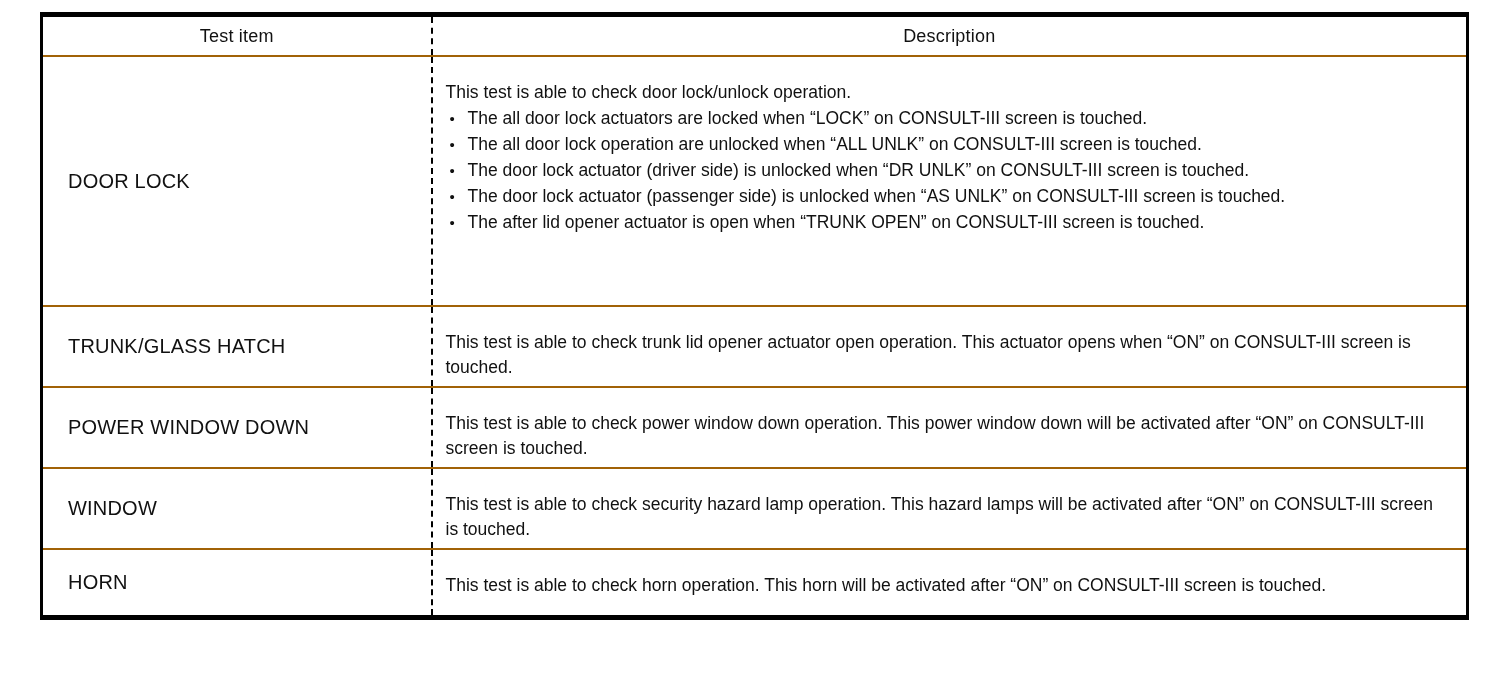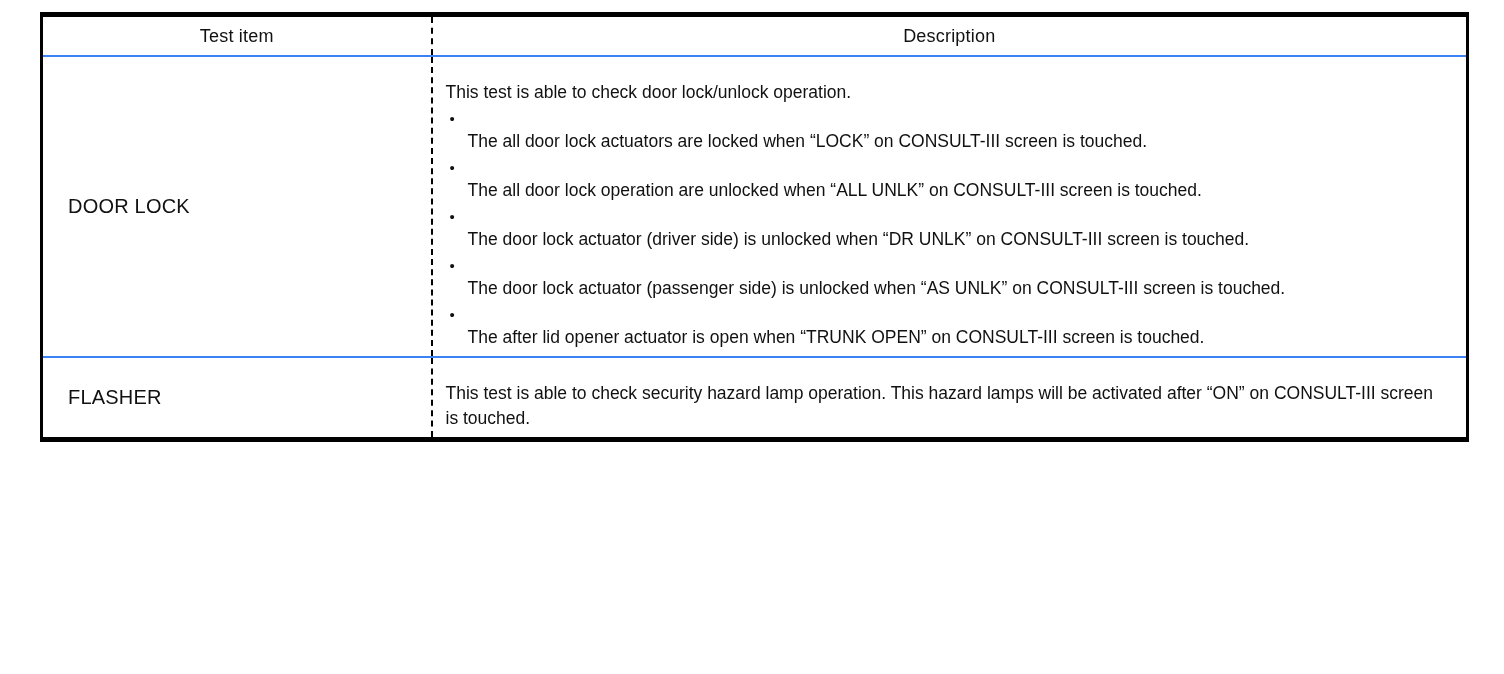--- a/index.html
+++ b/index.html
@@ -27,21 +27,21 @@
     border-collapse: collapse;
     table-layout: fixed;
     border-top: 5px solid #000;
     border-bottom: 5px solid #000;
     border-left: 3px solid #000;
     border-right: 3px solid #000;
   }
   col.c-item { width: 390px; }
   col.c-desc { width: 1036px; }
   th, td {
-    border-top: 2px solid #3b82f6;
+    border-top: 2px solid #a16207;
     padding: 0;
   }
   
   th.col-desc, td.cell-desc {
     border-left: 2px dashed #000;
   }
   th {
     height: 38px;
     font-weight: normal;
     font-size: 18px;
@@ -79,21 +79,20 @@
   }
   ul.bullets .dot {
     flex: 0 0 auto;
     width: 22px;
     padding-left: 4px;
     box-sizing: border-box;
     font-size: 15px;
   }
   ul.bullets .btext {
     flex: 1 1 auto;
-    margin-top: 23px;
   }
 </style>
 </head>
 <body>
 
 <div class="page">
   <table class="spec-table">
     <colgroup>
         <col class="c-item">
         <col class="c-desc">
@@ -126,21 +125,39 @@
                 <span class="dot">•</span>
                 <span class="btext">The door lock actuator (passenger side) is unlocked when “AS UNLK” on CONSULT-III screen is touched.</span>
               </li>
             <li>
                 <span class="dot">•</span>
                 <span class="btext">The after lid opener actuator is open when “TRUNK OPEN” on CONSULT-III screen is touched.</span>
               </li>
           </ul>
         </td>
       </tr>
+      <tr class="r2">
+        <td class="cell-item">TRUNK/GLASS HATCH</td>
+        <td class="cell-desc">
+          <div class="intro">This test is able to check trunk lid opener actuator open operation. This actuator opens when “ON” on CONSULT-III screen is touched.</div>
+        </td>
+      </tr>
+      <tr class="r3">
+        <td class="cell-item">POWER WINDOW DOWN</td>
+        <td class="cell-desc">
+          <div class="intro">This test is able to check power window down operation. This power window down will be activated after “ON” on CONSULT-III screen is touched.</div>
+        </td>
+      </tr>
       <tr class="r4">
-        <td class="cell-item">FLASHER</td>
+        <td class="cell-item">WINDOW</td>
         <td class="cell-desc">
           <div class="intro">This test is able to check security hazard lamp operation. This hazard lamps will be activated after “ON” on CONSULT-III screen is touched.</div>
+        </td>
+      </tr>
+      <tr class="r5">
+        <td class="cell-item">HORN</td>
+        <td class="cell-desc">
+          <div class="intro">This test is able to check horn operation. This horn will be activated after “ON” on CONSULT-III screen is touched.</div>
         </td>
       </tr>
     </tbody>
   </table>
 </div>
 
 </body></html>

